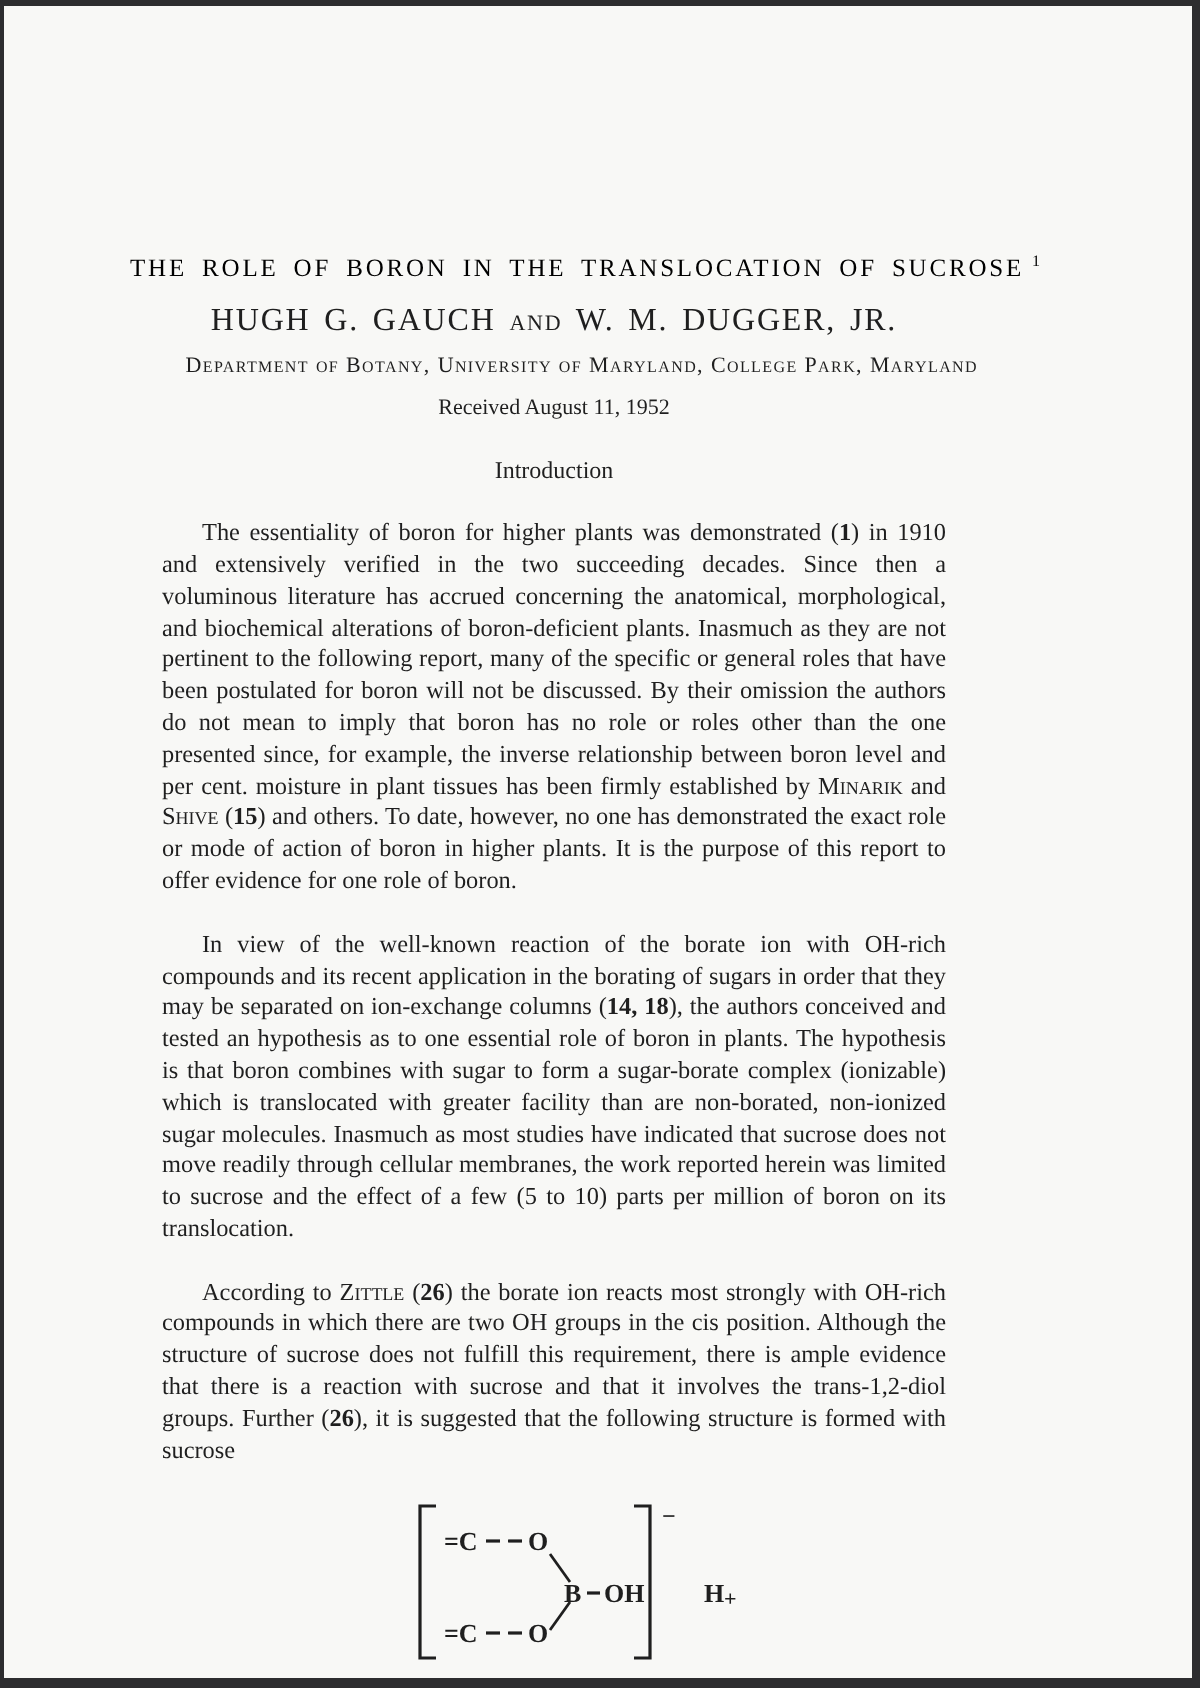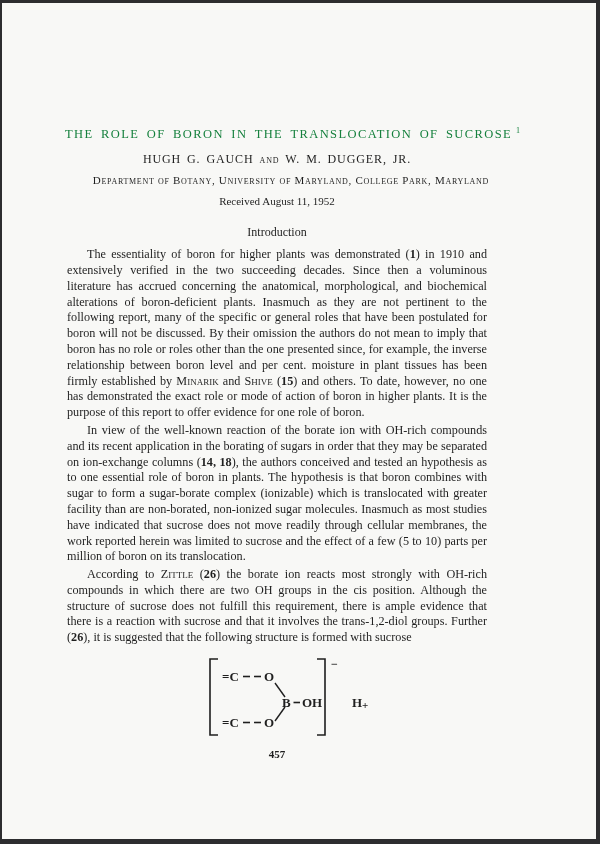--- a/index.html
+++ b/index.html
@@ -24,28 +24,28 @@
   .content {
     position: absolute; left: 63px; top: 0;
     width: 424px;
   }
   .title {
     margin-top: 123px;
     text-align: left;
     font-size: 12.5px;
     letter-spacing: 1.4px;
     word-spacing: 3px;
-    color: #15803d;
+    color: #000000;
     white-space: nowrap;
   }
   .title sup { font-size: 8px; letter-spacing: 0; }
   .authors {
     margin-top: 10px;
     text-align: center;
-    font-size: 12px;
+    font-size: 16px;
     letter-spacing: 0.9px;
     word-spacing: 2px;
   }
   .authors .sc { font-variant: small-caps; text-transform: lowercase; }
   .affiliation {
     margin-top: 7px;
     text-align: right;
     font-size: 11px;
     font-variant: small-caps;
     letter-spacing: 0.7px;
@@ -56,21 +56,21 @@
     font-size: 11px;
   }
   .section-heading {
     margin-top: 18px;
     text-align: center;
     font-size: 12px;
     font-weight: normal;
   }
   .body-text { margin-top: 7px; }
   .body-para {
-    margin: 2px;
+    margin: 16px;
     font-size: 12.2px;
     line-height: 15.8px;
     text-align: justify;
     text-indent: 20px;
   }
   .body-para .bold { font-weight: bold; }
   .body-para .sc { font-variant: small-caps; }
   .formula-block {
     margin: 9px 0 4px 140px;
     height: 86px;

